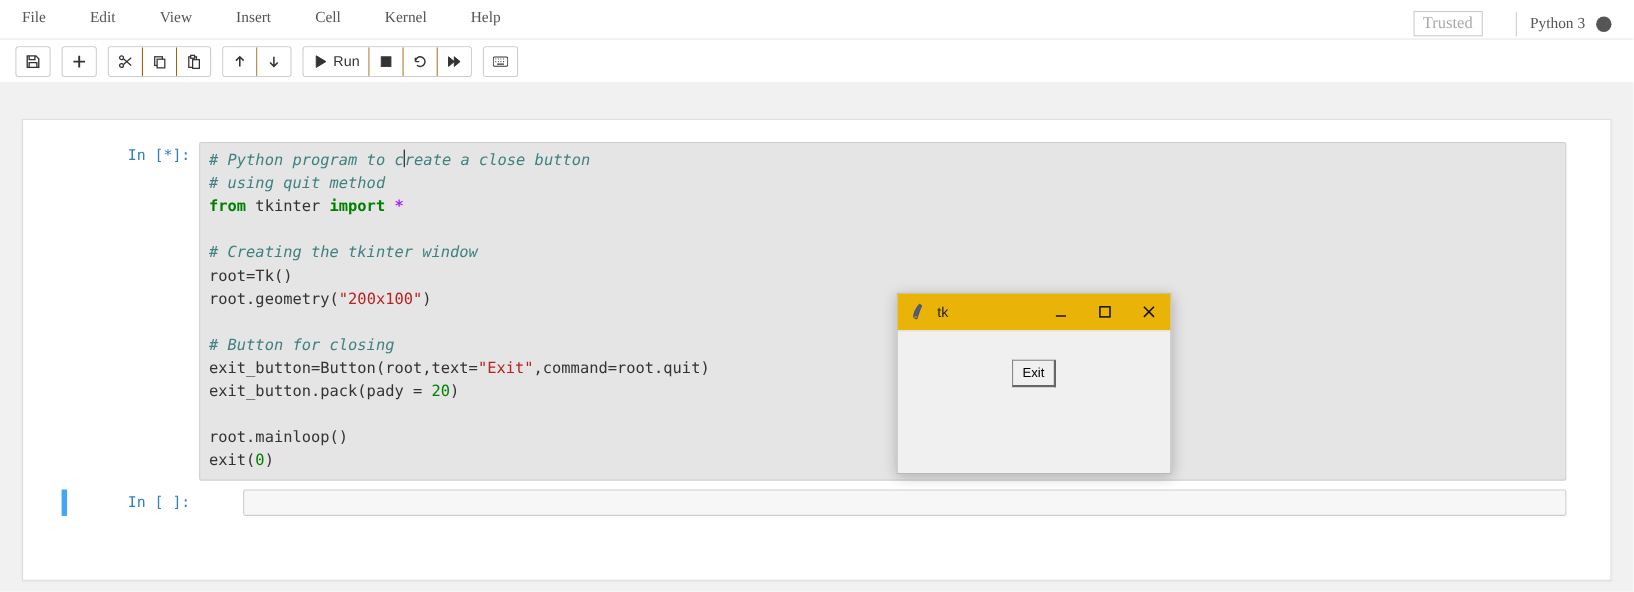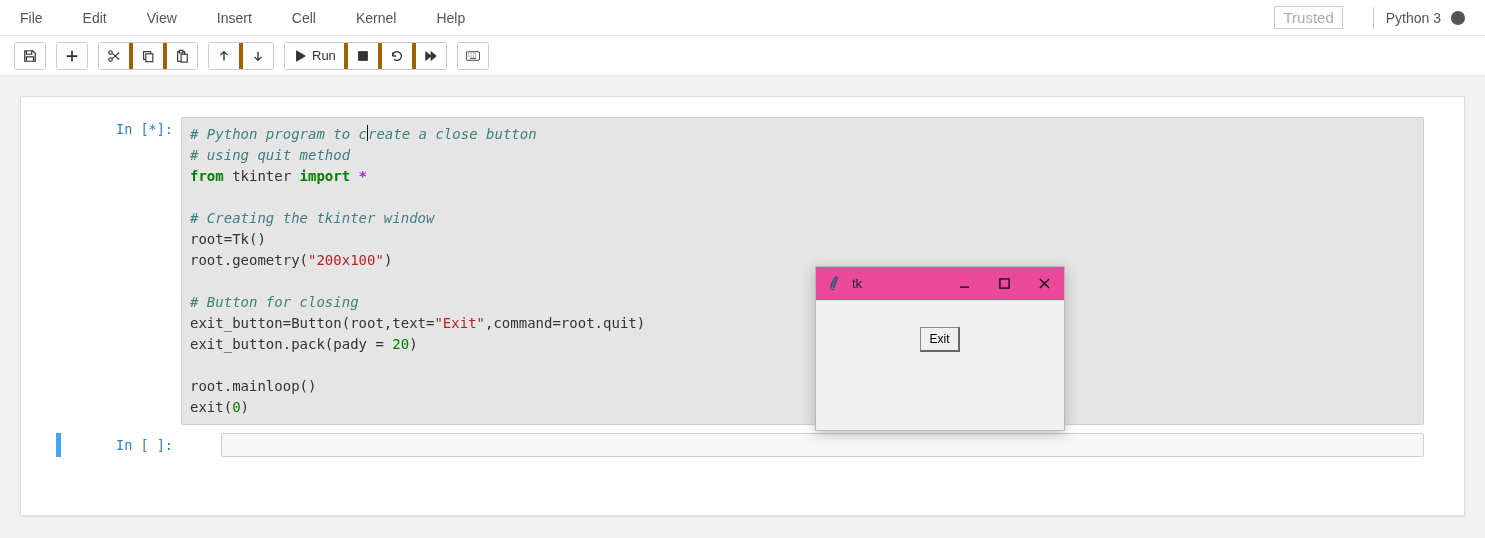--- a/index.html
+++ b/index.html
@@ -9,24 +9,25 @@
     font-size: 14px;
     color: #333;
     background: #fff;
     width: 1485px;
     height: 538px;
     overflow: hidden;
     position: relative;
   }
   .menubar {
     display: flex;
-    align-items: center;
+    align-items: flex-end;
     padding: 2px 0;
     border-bottom: 1px solid #e7e7e7;
     height: 36px;
+    font-family: Liberation Serif, serif;
   }
   .menu-item {
     padding: 8px 20px;
     cursor: pointer;
     color: #555;
   }
   .spacer { flex: 1; }
   .trusted {
     border: 1px solid #ccc;
     padding: 2px 8px;
@@ -64,21 +65,21 @@
     overflow: hidden;
   }
   .tbtn {
     display: flex;
     align-items: center;
     justify-content: center;
     padding: 0 8px;
     min-width: 30px;
     height: 100%;
     cursor: pointer;
-    border-right: 4px solid #a16207;
+    border-right: 1px solid #a16207;
     background: #fff;
   }
   .tbtn:last-child { border-right: none; }
   .tbtn svg { width: 14px; height: 14px; fill: #333; stroke: #333;}
   .tbtn .run-txt { margin-left: 5px; font-size: 13px;}
   .celltype {
     height: 28px;
     border: 1px solid #ccc;
     border-radius: 3px;
     font-size: 13px;
@@ -91,21 +92,21 @@
     background: #f1f1f1;
     padding: 16px 10px;
     height: calc(538px - 76px);
     position: relative;
   }
   .nb-container {
     background: #fff;
     border: 1px solid #ddd;
     box-shadow: 0 1px 2px rgba(0,0,0,.07);
     padding: 20px 40px 30px 40px;
-    margin: 4px 10px;
+    margin: 16px 10px;
     min-height: 420px;
   }
   .cell {
     display: flex;
     margin-bottom: 8px;
   }
   .prompt {
     width: 120px;
     text-align: right;
     padding: 4px 8px 0 0;
@@ -153,21 +154,21 @@
     width: 250px;
     height: 165px;
     background: #f0f0f0;
     border: 1px solid #b9b9b9;
     box-shadow: 0 3px 12px rgba(0,0,0,.25);
   }
   .tk-titlebar {
     height: 34px;
     display: flex;
     align-items: center;
-    background: #ec4899;
+    background: #eab308;
     border-bottom: 1px solid #e2e2e2;
   }
   .feather {
     width: 18px; height: 18px; margin-left: 10px;
   }
   .tk-title { margin-left: 8px; font-size: 13px; color: #222; flex:1; }
   .tk-ctrl {
     width: 40px;
     height: 34px;
     display:flex;

